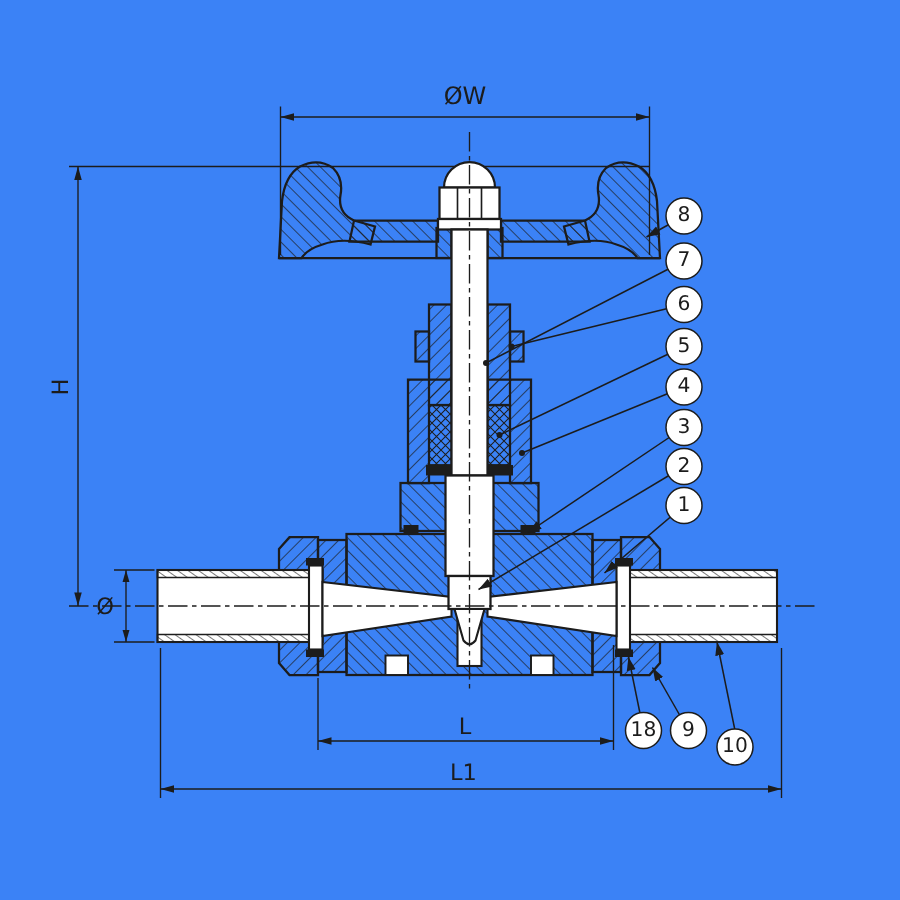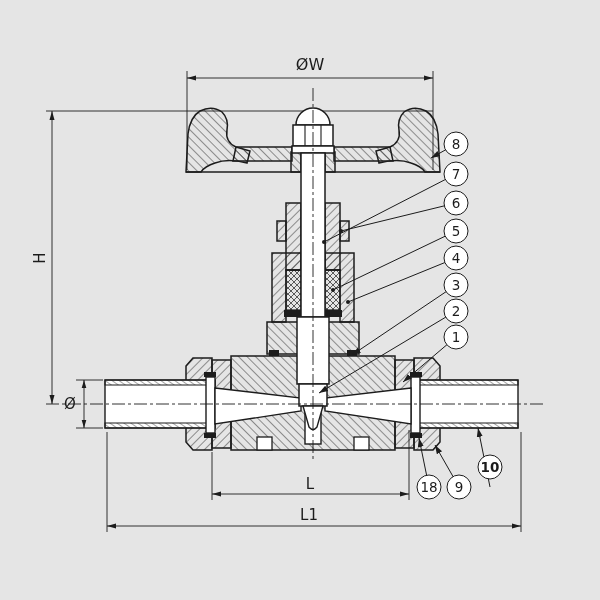--- a/index.html
+++ b/index.html
@@ -1,16 +1,16 @@
 <!DOCTYPE html>
 <html><head>
 <meta charset="utf-8">
 <style>
   html,body{margin:0;padding:0;background:#fff;}
-  #stage{position:relative;width:600px;height:600px;background:#e5e5e5;overflow:hidden;
+  #stage{position:relative;width:600px;height:600px;background:#3b82f6;overflow:hidden;
          font-family:"DejaVu Sans",sans-serif;color:#1c1c1c;}
   #stage svg{position:absolute;left:0;top:0;}
   .balloon{position:absolute;box-sizing:border-box;width:25px;height:25px;
            border:1.6px solid #1c1c1c;border-radius:50%;background:#fff;
            display:flex;align-items:center;justify-content:center;
            font-size:13.5px;line-height:1;transform:translate(-50%,-50%);}
   .dimlabel{position:absolute;font-size:15px;white-space:nowrap;
             transform:translate(-50%,-50%);background:transparent;}
   .dimlabel.rot{transform:translate(-50%,-50%) rotate(-90deg);}
   .dimlabel.big{font-size:16px;}
@@ -174,16 +174,16 @@
 
   <div class="balloon" style="left:456px;top:337px;">1</div>
   <div class="balloon" style="left:456px;top:311px;">2</div>
   <div class="balloon" style="left:456px;top:285px;">3</div>
   <div class="balloon" style="left:456px;top:258px;">4</div>
   <div class="balloon" style="left:456px;top:231px;">5</div>
   <div class="balloon" style="left:456px;top:203px;">6</div>
   <div class="balloon" style="left:456px;top:174px;">7</div>
   <div class="balloon" style="left:456px;top:144px;">8</div>
   <div class="balloon" style="left:459px;top:487px;">9</div>
-  <div class="balloon" style="left:490px;top:467px;font-weight:bold;">10</div>
+  <div class="balloon" style="left:490px;top:498px;">10</div>
   <div class="balloon" style="left:429px;top:487px;">18</div>
 
 </div>
 
 </body></html>

